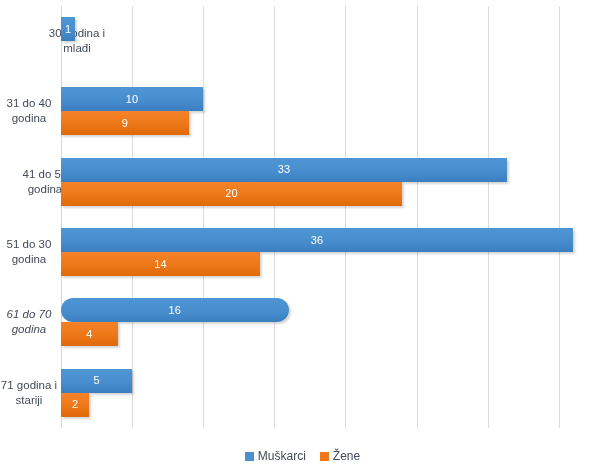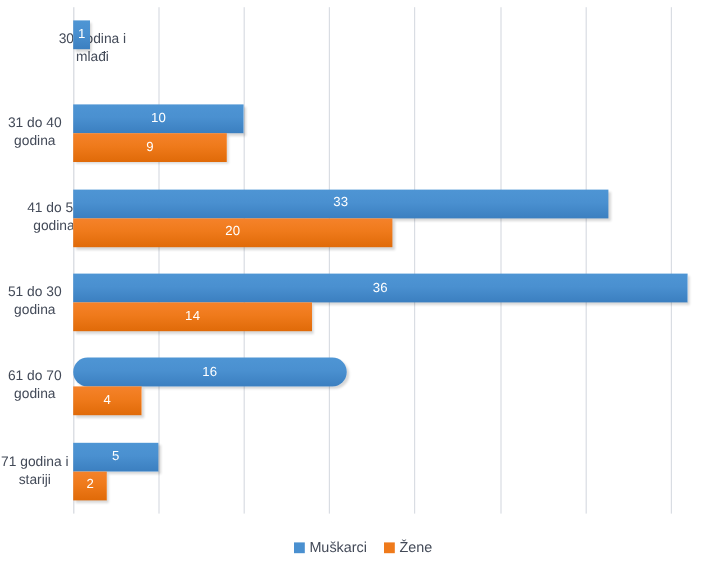--- a/index.html
+++ b/index.html
@@ -153,21 +153,21 @@
 </head>
 <body>
 
 <div id="chart-root">
 
   <div class="cat-labels">
       <div class="cat-label" style="top: 0px; height: 70.3333px; padding-left: 48px;">30 godina i mlađi</div>
       <div class="cat-label" style="top: 70.3333px; height: 70.3333px;">31 do 40 godina</div>
       <div class="cat-label" style="top: 140.667px; height: 70.3333px; padding-left: 16px;">41 do 50 godina</div>
       <div class="cat-label" style="top: 211px; height: 70.3333px;">51 do 30 godina</div>
-      <div class="cat-label" style="top: 281.333px; height: 70.3333px;">61 do 70 godina</div>
+      <div class="cat-label" style="top: 281.333px; height: 70.3333px; font-style: italic;">61 do 70 godina</div>
       <div class="cat-label" style="top: 351.667px; height: 70.3333px;">71 godina i stariji</div>
     </div>
 
   <div class="plot-area">
     <div class="gridlines">
         <div class="gridline axis-line" style="left: 0px;"></div>
         <div class="gridline" style="left: 71.1022px;"></div>
         <div class="gridline" style="left: 142.204px;"></div>
         <div class="gridline" style="left: 213.306px;"></div>
         <div class="gridline" style="left: 284.409px;"></div>
@@ -196,21 +196,21 @@
             </div>
           </div>
         </div>
         <div class="cat-row" style="top: 140.667px; height: 70.3333px;">
           <div class="bar-wrap series-0">
             <div class="bar blue" title="Muškarci: 33" style="width: 446px;">
               <div class="bar-label">33</div>
             </div>
           </div>
           <div class="bar-wrap series-1">
-            <div class="bar orange" title="Žene: 20" style="width: 266px; text-align: center;">
+            <div class="bar orange" title="Žene: 20" style="width: 341px; text-align: center;">
               <div class="bar-label">20</div>
             </div>
           </div>
         </div>
         <div class="cat-row" style="top: 211px; height: 70.3333px;">
           <div class="bar-wrap series-0">
             <div class="bar blue" title="Muškarci: 36" style="width: 511.935px;">
               <div class="bar-label">36</div>
             </div>
           </div>

